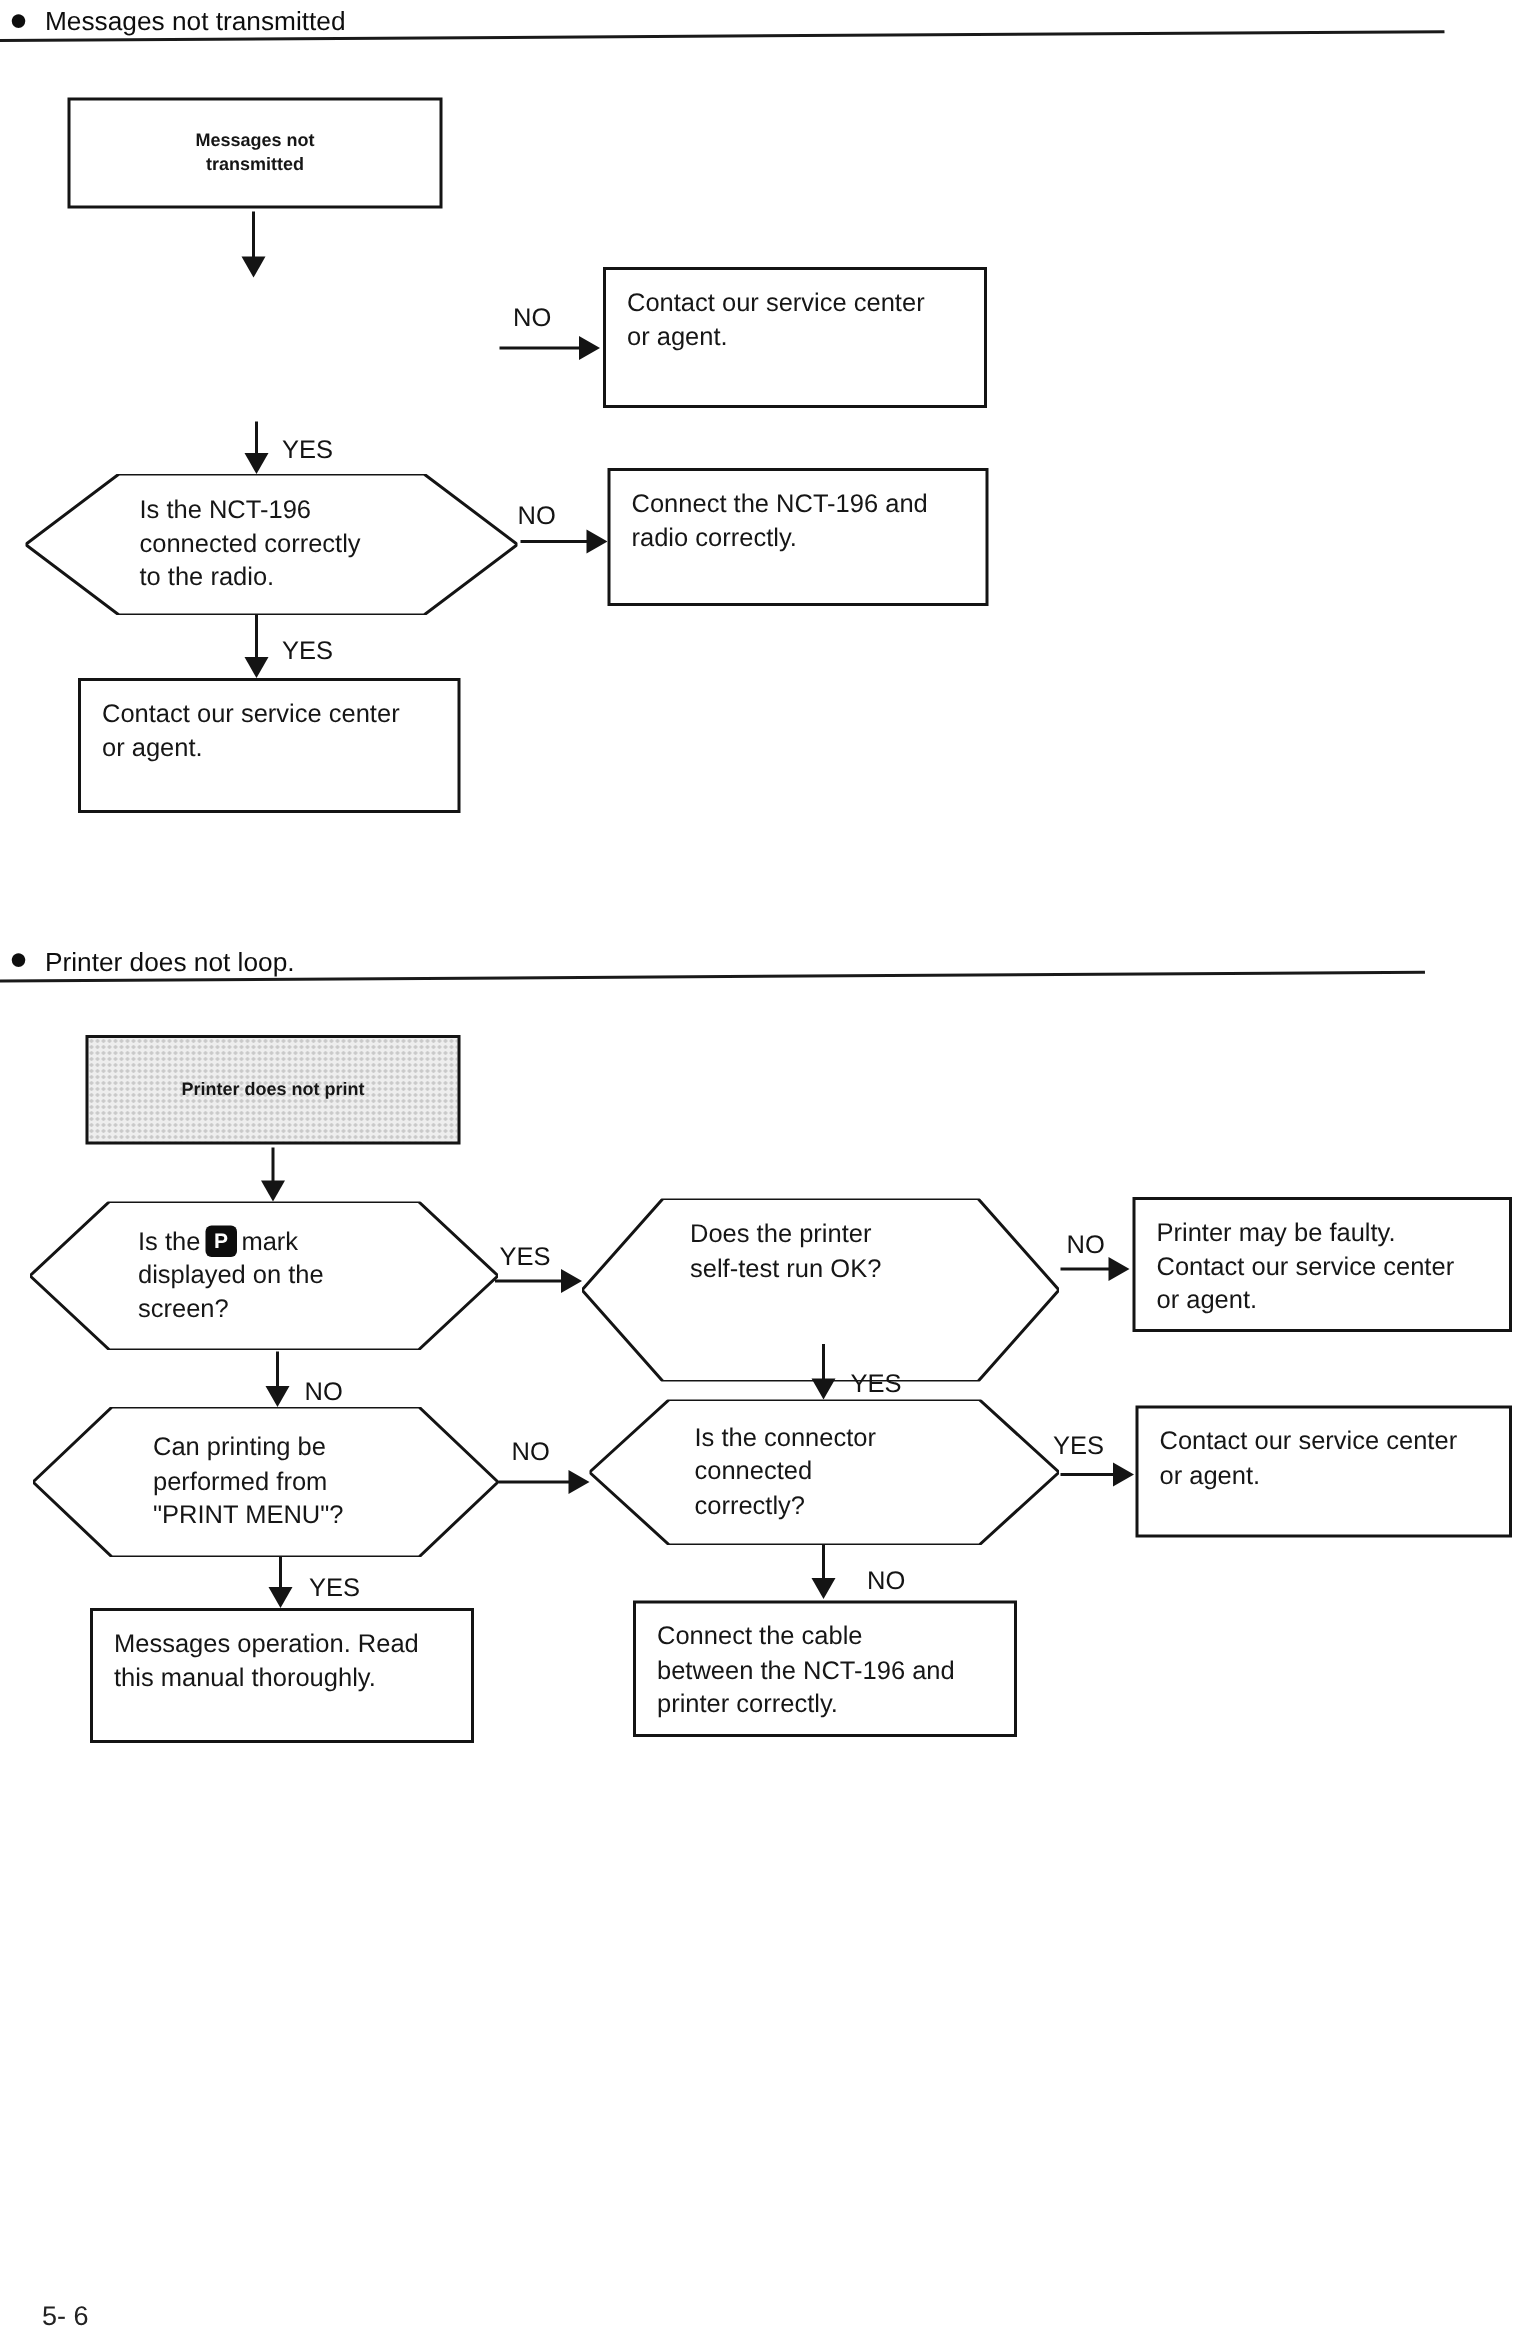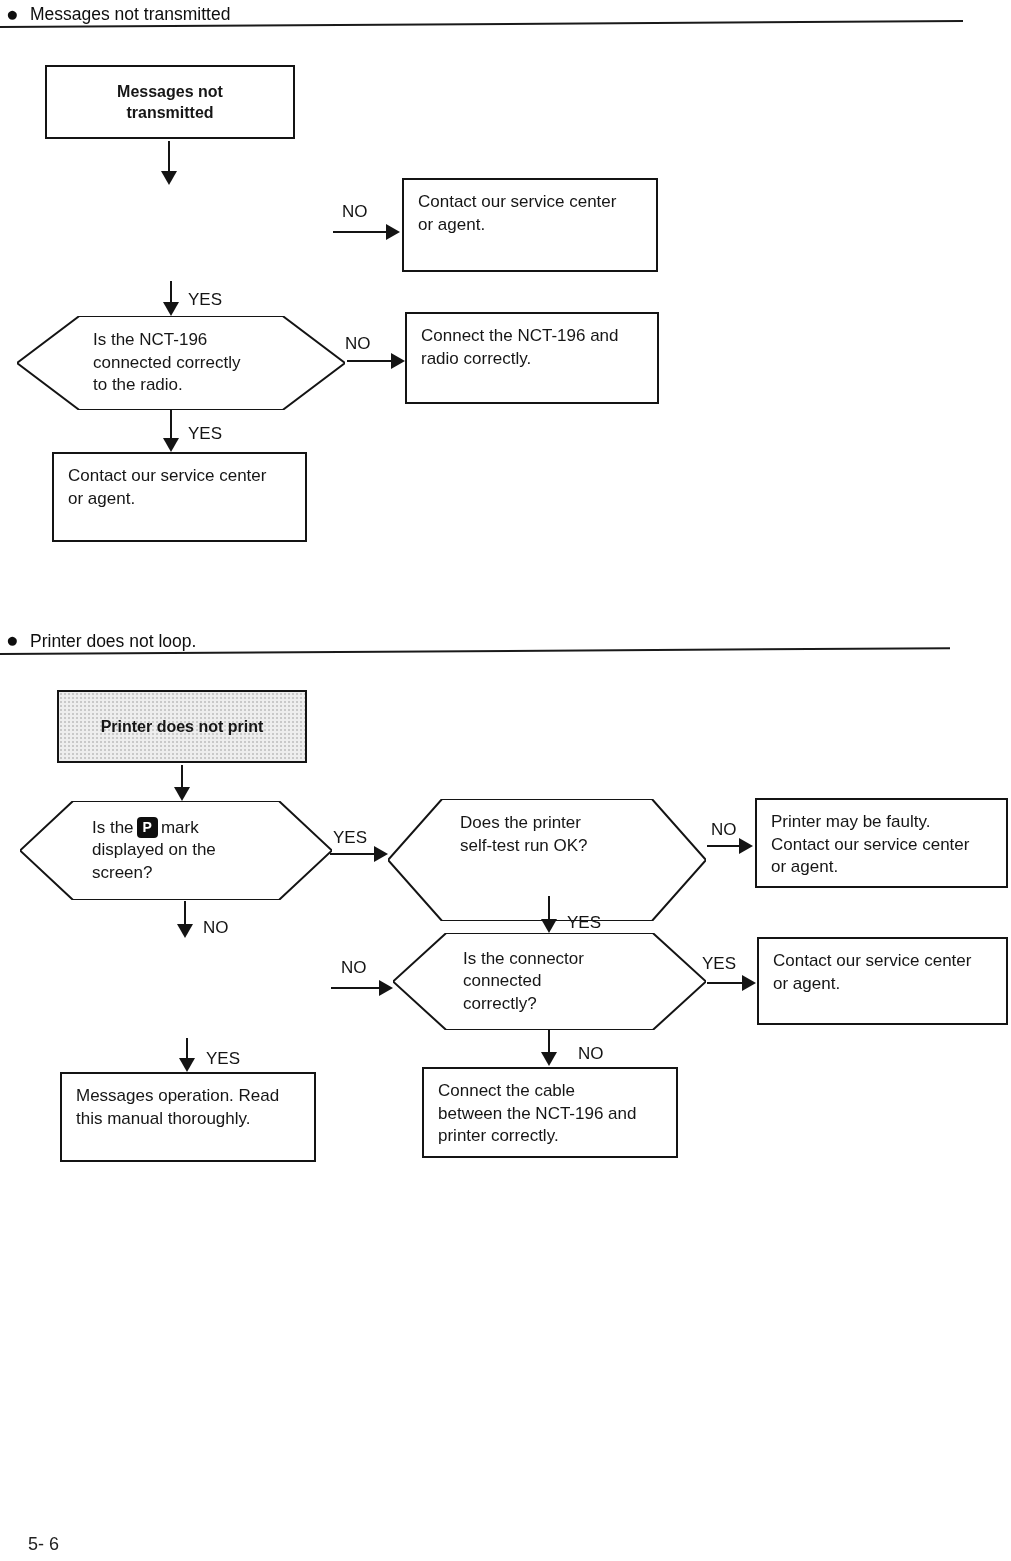--- a/index.html
+++ b/index.html
@@ -11,21 +11,21 @@
 
   
   .sec-bullet { position:absolute; font-size:21px; line-height:1; color:#0e0e0e; }
   .sec-title  { position:absolute; font-size:17.5px; color:#0e0e0e; }
   .sec-rule   { position:absolute; height:2px; background:#1a1a1a; transform:rotate(-0.35deg); transform-origin:left center; }
 
   
   .rbox { position:absolute; border:2px solid #141414; background:#ffffff; box-sizing:border-box; }
   .boxtxt { padding:11px 14px; white-space:pre-line; }
   .startbox { display:flex; align-items:center; justify-content:center; }
-  .startbox .txt { white-space:pre-line; text-align:center; font-weight:bold; font-size:16px; }
+  .startbox .txt { white-space:pre-line; text-align:center; font-weight:bold; font-size:12px; }
   .shaded {
     background-color:#eeeeee;
     background-image:radial-gradient(#c9c9c9 1px, transparent 1.3px);
     background-size:4px 4px;
   }
 
   
   .hex { position:absolute; }
   .hex svg { position:absolute; left:0; top:0; width:100%; height:100%; display:block; }
   .hex polygon { fill:#ffffff; stroke:#141414; stroke-width:2; }
@@ -148,20 +148,30 @@
   <div class="rbox" style="left:755px; top:798px; width:253px; height:90px;">
     <div class="boxtxt">Printer may be faulty.
 Contact our service center
 or agent.</div>
   </div>
 
   <span class="branch" style="left:203px; top:917px;">NO</span>
   <div class="vline" style="left:184px; top:901px; height:25px;"></div>
   <div class="ah-down" style="left:177px; top:924px;"></div>
 
+  <div class="hex" style="left:22px; top:938px; width:310px; height:100px;">
+    <svg viewBox="0 0 100 100" preserveAspectRatio="none">
+      <polygon points="0,50 17,0 83,0 100,50 83,100 17,100" vector-effect="non-scaling-stroke"></polygon>
+    </svg>
+    <div class="hexlabel" style="padding-left:80px;">
+      <span class="txt">Can printing be
+performed from
+"PRINT MENU"?</span>
+    </div>
+  </div>
 
   <span class="branch" style="left:567px; top:912px;">YES</span>
   <div class="vline" style="left:548px; top:896px; height:25px;"></div>
   <div class="ah-down" style="left:541px; top:919px;"></div>
 
   <div class="hex" style="left:393px; top:933px; width:313px; height:97px;">
     <svg viewBox="0 0 100 100" preserveAspectRatio="none">
       <polygon points="0,50 17,0 83,0 100,50 83,100 17,100" vector-effect="non-scaling-stroke"></polygon>
     </svg>
     <div class="hexlabel" style="padding-left:70px;">

